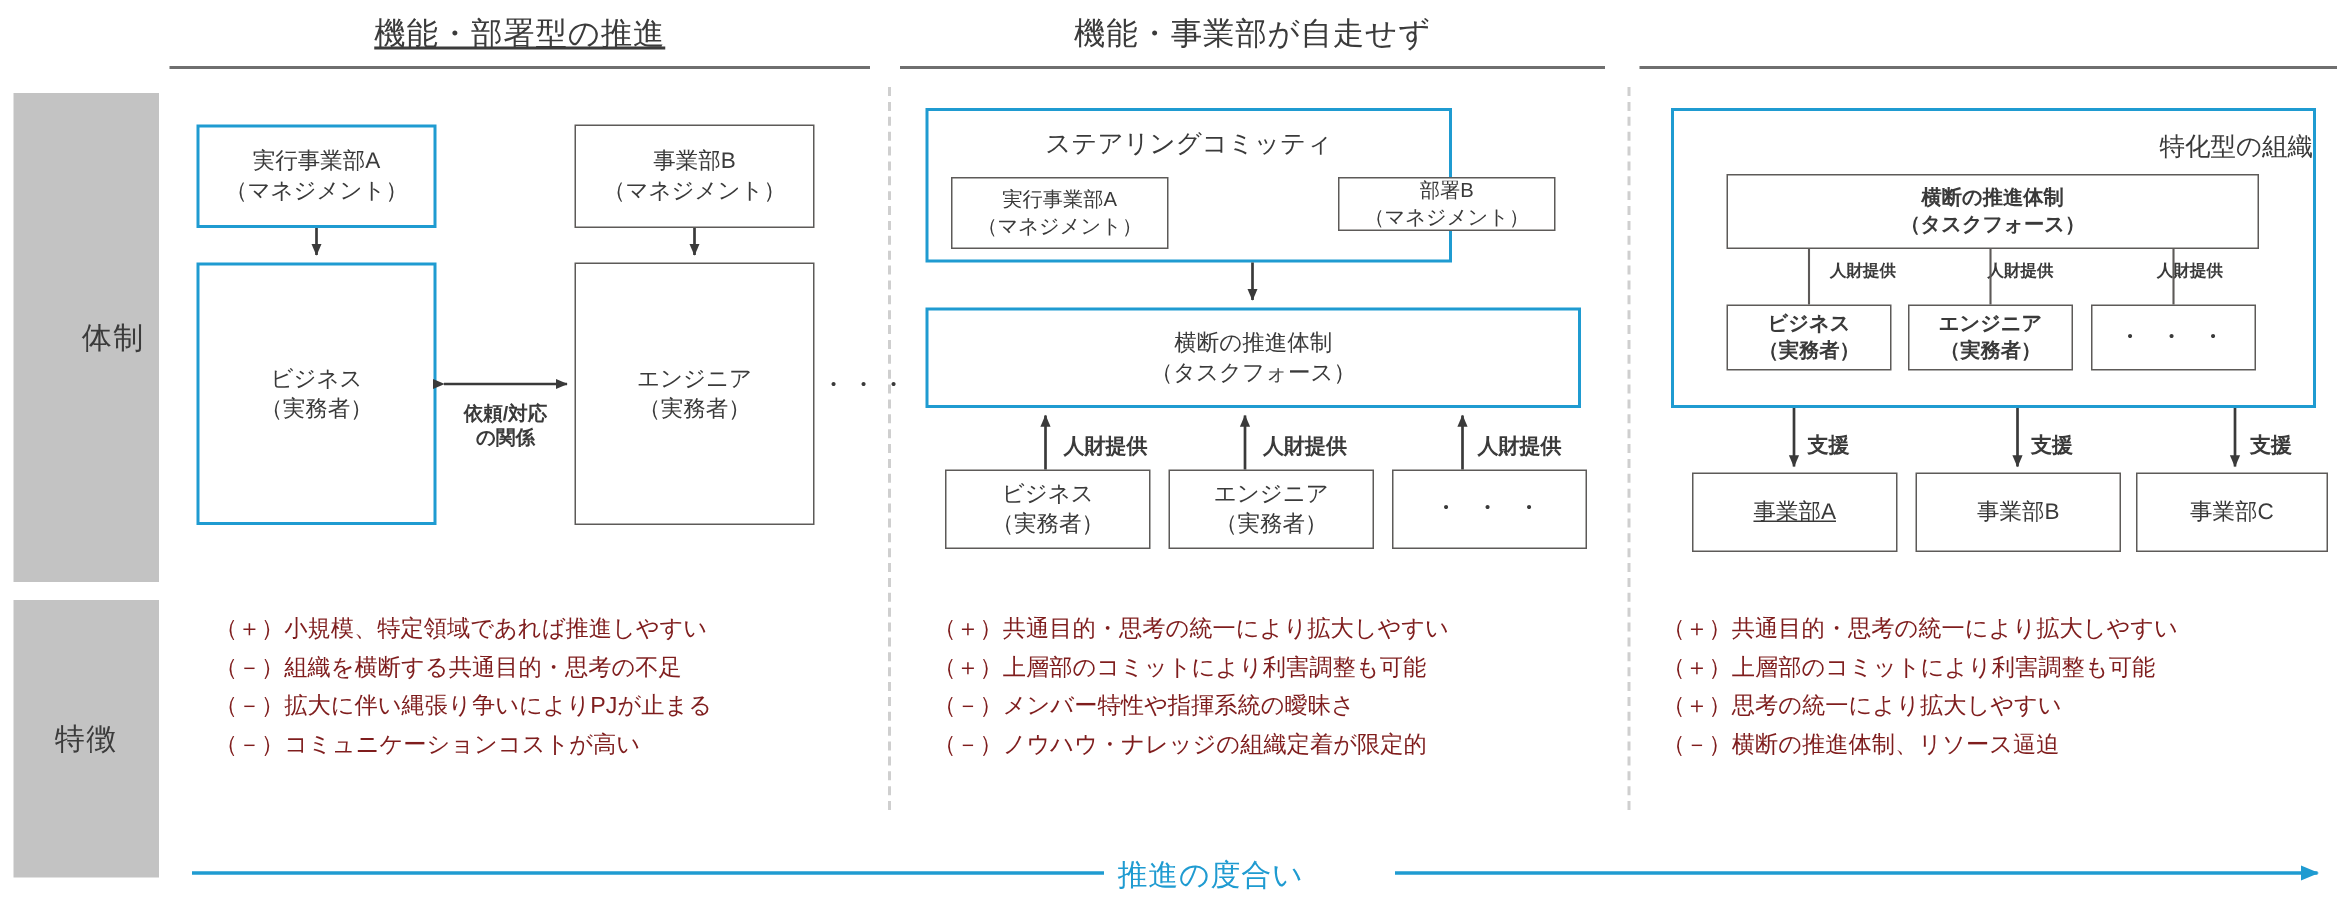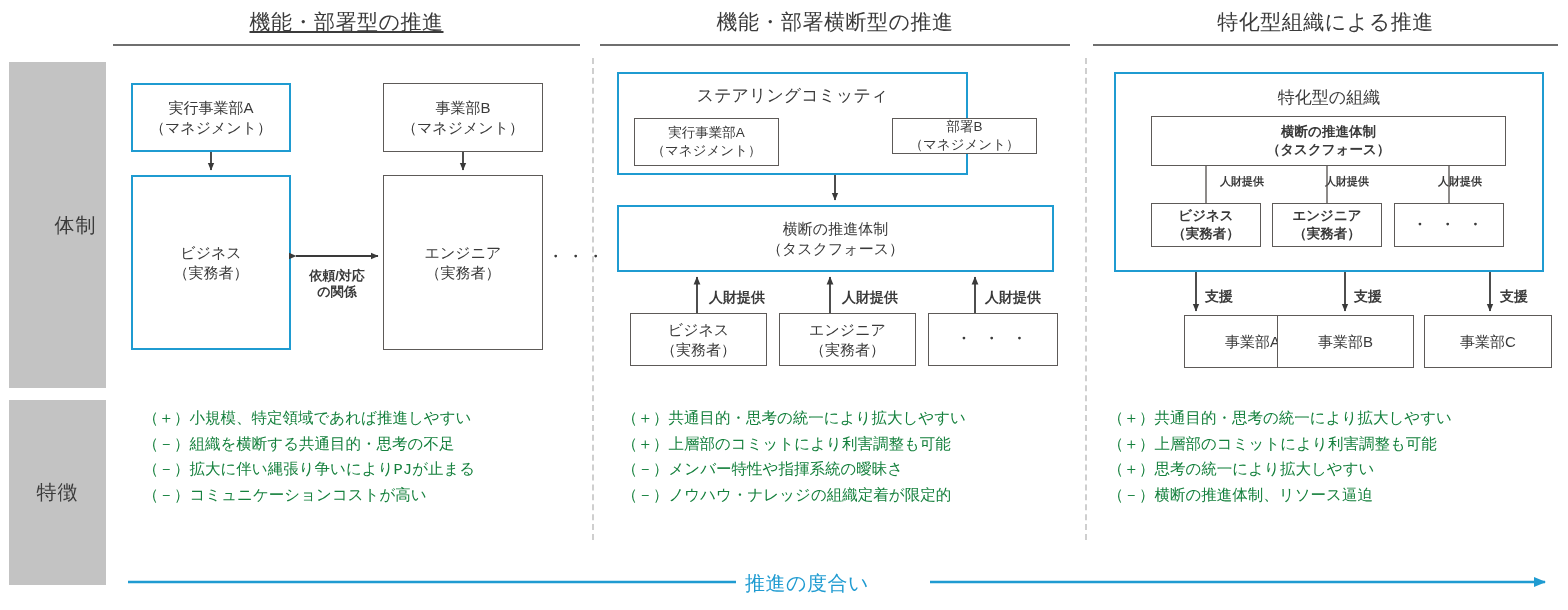--- a/index.html
+++ b/index.html
@@ -56,43 +56,42 @@
 
   
   .edge-label{
     position:absolute;font-size:13px;color:#3a3a3a;white-space:nowrap;line-height:1.25;font-weight:bold;
   }
   .edge-label.tiny{font-size:11px;}
   .edge-label.mid{font-size:14px;}
   .edge-label.center{text-align:center;}
 
   
-  .bullets{position:absolute;font-size:15.5px;color:#15803d;line-height:1.0;font-family:Liberation Mono, monospace;}
+  .bullets{position:absolute;font-size:15.5px;color:#7f1d1d;line-height:1.0;}
   .bullets .row{display:block;white-space:nowrap;margin-bottom:10px;}
   .bullets .sign{display:inline-block;min-width:36px;}
 
   
   .axis-label{
     position:absolute;font-size:20px;color:#1f9bd1;white-space:nowrap;
     letter-spacing:.5px;
   }
   .dots{letter-spacing:3px;font-size:17px;color:#3a3a3a;}
 </style>
 </head>
 <body>
 
 <div class="canvas">
 
   <div class="abs col-title" style="left:113px;top:8px;width:467px;text-decoration:underline;">機能・部署型の推進</div>
   <div class="abs col-rule" style="left:113px;top:44px;width:467px;"></div>
 
-  <div class="abs col-title" style="left:600px;top:8px;width:470px;">機能・部署横断型の推進</div>
+  <div class="abs col-title" style="left:600px;top:8px;width:470px;">機能・事業部が自走せず</div>
   <div class="abs col-rule" style="left:600px;top:44px;width:470px;"></div>
 
-  <div class="abs col-title" style="left:1093px;top:8px;width:465px;">特化型組織による推進</div>
   <div class="abs col-rule" style="left:1093px;top:44px;width:465px;"></div>
 
   <div class="abs side-panel" style="left:9px;top:62px;width:97px;height:326px;padding-left:36px;">
     <span>体制</span>
   </div>
   <div class="abs side-panel" style="left:9px;top:400px;width:97px;height:185px;">
     <span>特徴</span>
   </div>
 
   <div class="abs vsep" style="left:592px;top:58px;height:482px;"></div>
@@ -152,21 +151,21 @@
   </div>
   <div class="abs box" style="left:928px;top:313px;width:130px;height:53px;">
     <span class="t dots">・ ・ ・</span>
   </div>
 
   <div class="edge-label mid" style="left:709px;top:289px;">人財提供</div>
   <div class="edge-label mid" style="left:842px;top:289px;">人財提供</div>
   <div class="edge-label mid" style="left:985px;top:289px;">人財提供</div>
 
   <div class="grp" style="left:1114px;top:72px;width:430px;height:200px;">
-    <div class="grp-label" style="top:12px;">特化型の組織</div>
+    <div class="grp-label" style="top:12px;text-align:right;">特化型の組織</div>
   </div>
 
   <div class="abs box small bold" style="left:1151px;top:116px;width:355px;height:50px;">
     <span class="t">横断の推進体制</span>
     <span class="t">（タスクフォース）</span>
   </div>
 
   <div class="abs box small bold" style="left:1151px;top:203px;width:110px;height:44px;">
     <span class="t">ビジネス</span>
     <span class="t">（実務者）</span>
@@ -176,21 +175,21 @@
     <span class="t">（実務者）</span>
   </div>
   <div class="abs box small" style="left:1394px;top:203px;width:110px;height:44px;">
     <span class="t dots">・ ・ ・</span>
   </div>
 
   <div class="edge-label tiny" style="left:1220px;top:175px;">人財提供</div>
   <div class="edge-label tiny" style="left:1325px;top:175px;">人財提供</div>
   <div class="edge-label tiny" style="left:1438px;top:175px;">人財提供</div>
 
-  <div class="abs box" style="left:1184px;top:315px;width:137px;height:53px;">
+  <div class="abs box" style="left:1128px;top:315px;width:137px;height:53px;text-decoration:underline;">
     <span class="t">事業部A</span>
   </div>
   <div class="abs box" style="left:1277px;top:315px;width:137px;height:53px;">
     <span class="t">事業部B</span>
   </div>
   <div class="abs box" style="left:1424px;top:315px;width:128px;height:53px;">
     <span class="t">事業部C</span>
   </div>
 
   <div class="edge-label mid" style="left:1205px;top:288px;">支援</div>

